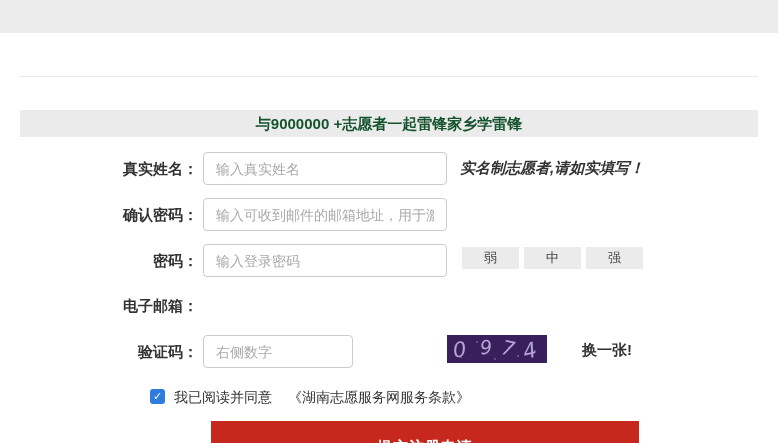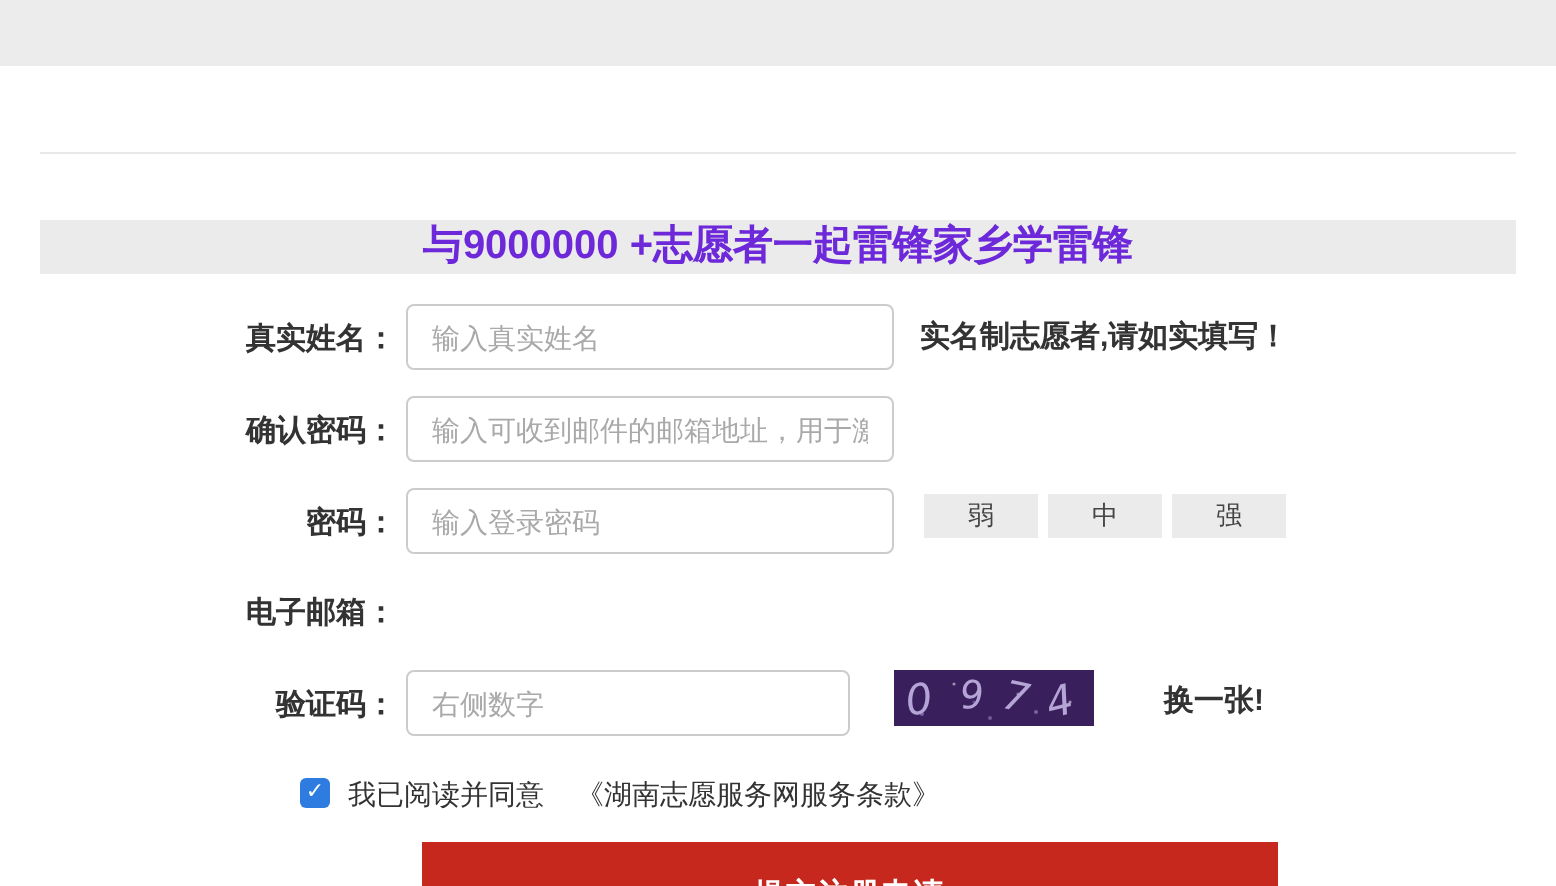--- a/index.html
+++ b/index.html
@@ -9,40 +9,40 @@
 
   .topbar { position: absolute; left: 0; top: 0; width: 778px; height: 33px; background: #ececec; }
 
   .page-title { position: absolute; left: 0; top: 34px; width: 778px; text-align: center;
     font-size: 23px; color: #666; letter-spacing: 2px; }
 
   .divider { position: absolute; left: 20px; top: 76px; width: 738px; height: 1px; background: #e8e8e8; }
 
   .banner { position: absolute; left: 20px; top: 110px; width: 738px; height: 27px;
     background: #ebebeb; text-align: center; line-height: 27px;
-    font-size: 20px; font-weight: 700; color: #6d28d9; }
+    font-size: 15px; font-weight: 700; color: #14532d; }
 
   .field-label { position: absolute; left: 0; width: 198px; text-align: right;
     font-size: 15px; font-weight: 600; color: #333; }
 
   .text-input { position: absolute; left: 203px; width: 244px; height: 33px;
     border: 1px solid #ccc; border-radius: 4px; padding: 0 12px;
     font-size: 14px; color: #333; outline: none;
     font-family: "Liberation Sans", "DejaVu Sans", sans-serif; }
   .text-input::placeholder { color: #a9a9a9; opacity: 1; }
-  .text-input.short { width: 222px; }
+  .text-input.short { width: 150px; }
 
   .row1-label { top: 160px; } .row1-input { top: 152px; }
   .row2-label { top: 206px; } .row2-input { top: 198px; }
   .row3-label { top: 252px; } .row3-input { top: 244px; }
   .row4-label { top: 297px; } .row4-input { top: 289px; }
   .row5-label { top: 343px; } .row5-input { top: 335px; }
 
   .name-hint { position: absolute; left: 460px; top: 159px;
-    font-size: 15px; font-weight: 700; color: #333; }
+    font-size: 15px; font-weight: 700; color: #333; font-style: italic; }
 
   .strength-group { position: absolute; left: 462px; top: 247px; display: flex; gap: 5px; }
   .strength-badge { width: 57px; height: 22px; background: #ebebeb; color: #444;
     font-size: 13px; text-align: center; line-height: 22px; }
 
   .captcha-img { position: absolute; left: 447px; top: 335px; width: 100px; height: 28px;
     display: block; cursor: pointer; }
 
   .refresh-link { position: absolute; left: 582px; top: 341px;
     font-size: 15px; font-weight: 700; color: #333; cursor: pointer; }

